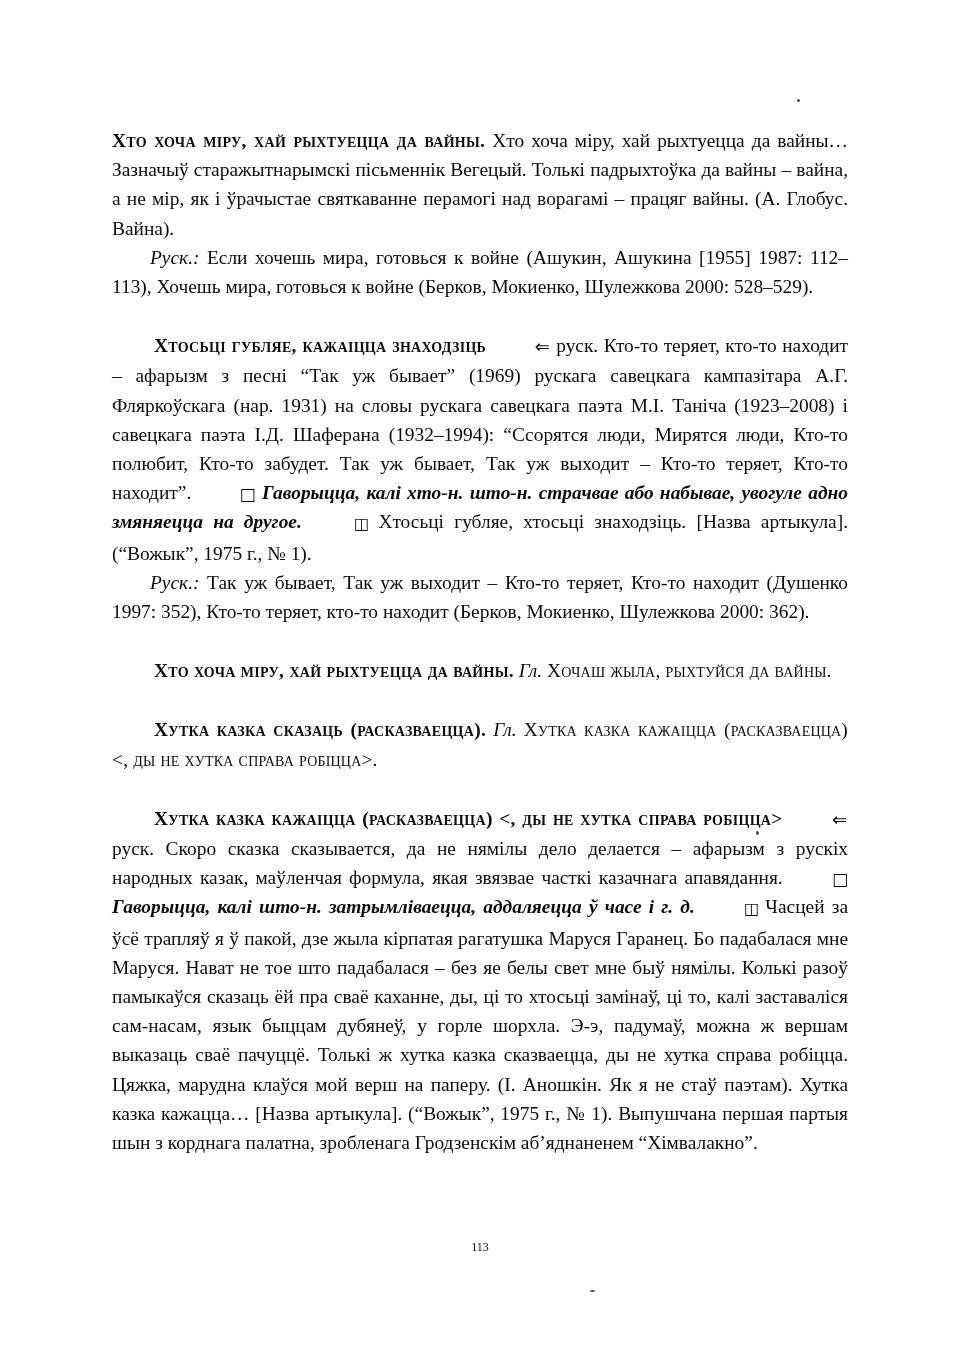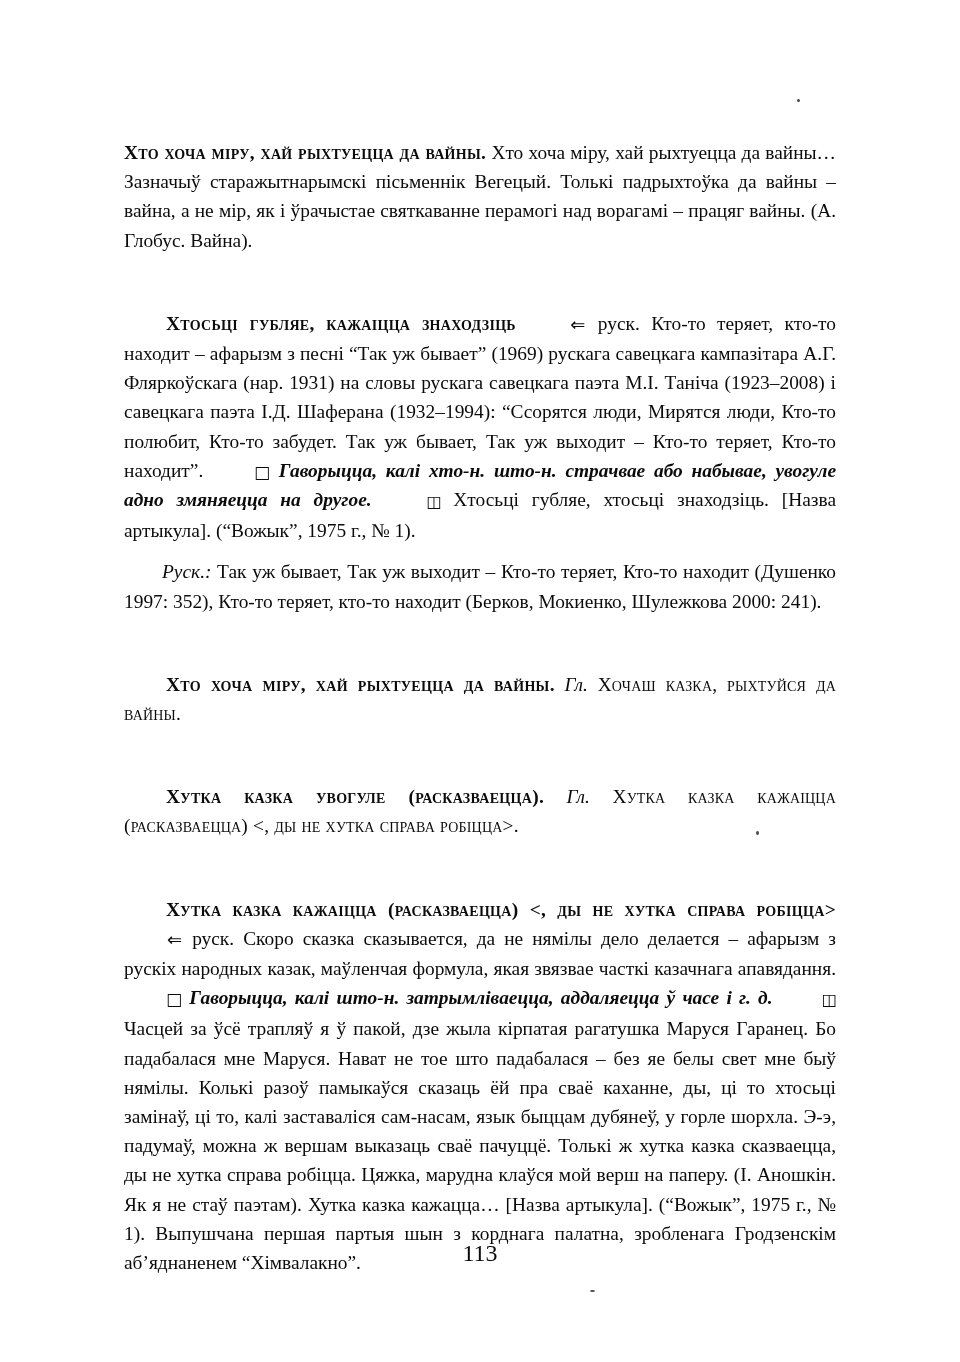--- a/index.html
+++ b/index.html
@@ -18,21 +18,21 @@
   .page {
     position: absolute;
     left: 112px;
     top: 126px;
     width: 736px;
   }
   .entry {
     text-align: justify;
     font-size: 19.4px;
     line-height: 29.2px;
-    margin: 12px;
+    margin: 0;
     hyphens: none;
   }
   .entry + .entry {
     margin-top: 0;
   }
   .gap-md { height: 30px; }
   .indent { text-indent: 38px; }
   .indent-lg { text-indent: 42px; }
 
   
@@ -70,61 +70,64 @@
     vertical-align: -1px;
     letter-spacing: -1px;
   }
 
   .folio {
     position: absolute;
     left: 0;
     top: 1240px;
     width: 960px;
     text-align: center;
-    font-size: 24px;
+    font-size: 12px;
     font-family: "Liberation Serif", "DejaVu Serif", serif;
   }
   .speck {
     position: absolute;
     background: #4a4a4a;
     border-radius: 50%;
   }
 </style>
 </head>
 <body>
 
 <div class="page">
 
   <p class="entry">
     <span class="hw">Хто хоча міру, хай рыхтуецца да вайны.</span><span> Хто хоча міру, хай рыхтуецца да вайны… Зазначыў старажытнарымскі пісьменнік Вегецый. Толькі падрыхтоўка да вайны – вайна, а не мір, як і ўрачыстае святкаванне перамогі над ворагамі – працяг вайны. (А. Глобус. Вайна).</span>
   </p>
+  <p class="entry indent">
+    <span class="it">Руск.:</span><span> Если хочешь мира, готовься к войне (Ашукин, Ашукина [1955] 1987: 112–113), Хочешь мира, готовься к войне (Берков, Мокиенко, Шулежкова 2000: 528–529).</span>
+  </p>
 
   <div class="gap-md"></div>
 
   <p class="entry indent-lg">
     <span class="hw">Хтосьці губляе, кажаіцца знаходзіць</span>
     <span class="sym-arrow">⇐</span><span> руск.</span><span> Кто-то теряет, кто-то находит – афарызм з песні “Так уж бывает” (1969) рускага савецкага кампазітара А.Г. Фляркоўскага (нар. 1931) на словы рускага савецкага паэта М.І. Таніча (1923–2008) і савецкага паэта І.Д. Шаферана (1932–1994): “Ссорятся люди, Мирятся люди, Кто-то полюбит, Кто-то забудет. Так уж бывает, Так уж выходит – Кто-то теряет, Кто-то находит”. </span><span class="sym">□</span>
     <span class="bi">Гаворыцца, калі хто-н. што-н. страчвае або набывае, увогуле адно змяняецца на другое.</span>
     <span class="sym-book">◫</span><span> Хтосьці губляе, хтосьці знаходзіць. [Назва артыкула]. (“Вожык”, 1975 г., № 1).</span>
   </p>
   <p class="entry indent">
-    <span class="it">Руск.:</span><span> Так уж бывает, Так уж выходит – Кто-то теряет, Кто-то находит (Душенко 1997: 352), Кто-то теряет, кто-то находит (Берков, Мокиенко, Шулежкова 2000: 241).</span>
+    <span class="it">Руск.:</span><span> Так уж бывает, Так уж выходит – Кто-то теряет, Кто-то находит (Душенко 1997: 352), Кто-то теряет, кто-то находит (Берков, Мокиенко, Шулежкова 2000: 362).</span>
   </p>
 
   <div class="gap-md"></div>
 
   <p class="entry indent-lg">
     <span class="hw">Хто хоча міру, хай рыхтуецца да вайны.</span>
-    <span class="it">Гл.</span><span class="sc"> Хочаш казка, рыхтуйся да вайны.</span>
+    <span class="it">Гл.</span><span class="sc"> Хочаш жыла, рыхтуйся да вайны.</span>
   </p>
 
   <div class="gap-md"></div>
 
   <p class="entry indent-lg">
-    <span class="hw">Хутка казка увогуле (расказваецца).</span>
+    <span class="hw">Хутка казка сказаць (расказваецца).</span>
     <span class="it">Гл.</span><span class="sc"> Хутка казка кажаіцца (расказваецца) &lt;, ды не хутка справа робіцца&gt;.</span>
   </p>
 
   <div class="gap-md"></div>
 
   <p class="entry indent-lg">
     <span class="hw">Хутка казка кажаіцца (расказваецца) &lt;, ды не хутка справа робіцца&gt;</span>
     <span class="sym-arrow">⇐</span><span> руск.</span><span> Скоро сказка сказывается, да не нямілы дело делается – афарызм з рускіх народных казак, маўленчая формула, якая звязвае часткі казачнага апавядання. </span><span class="sym">□</span>
     <span class="bi">Гаворыцца, калі што-н. затрымліваецца, аддаляецца ў часе і г. д.</span>
     <span class="sym-book">◫</span><span> Часцей за ўсё трапляў я ў пакой, дзе жыла кірпатая рагатушка Маруся Гаранец. Бо падабалася мне Маруся. Нават не тое што падабалася – без яе белы свет мне быў нямілы. Колькі разоў памыкаўся сказаць ёй пра сваё каханне, ды, ці то хтосьці замінаў, ці то, калі заставаліся сам-насам, язык быццам дубянеў, у горле шорхла. Э-э, падумаў, можна ж вершам выказаць сваё пачуццё. Толькі ж хутка казка сказваецца, ды не хутка справа робіцца. Цяжка, марудна клаўся мой верш на паперу. (І. Аношкін. Як я не стаў паэтам). Хутка казка кажацца… [Назва артыкула]. (“Вожык”, 1975 г., № 1). Выпушчана першая партыя шын з корднага палатна, зробленага Гродзенскім аб’яднаненем “Хімвалакно”.</span>

